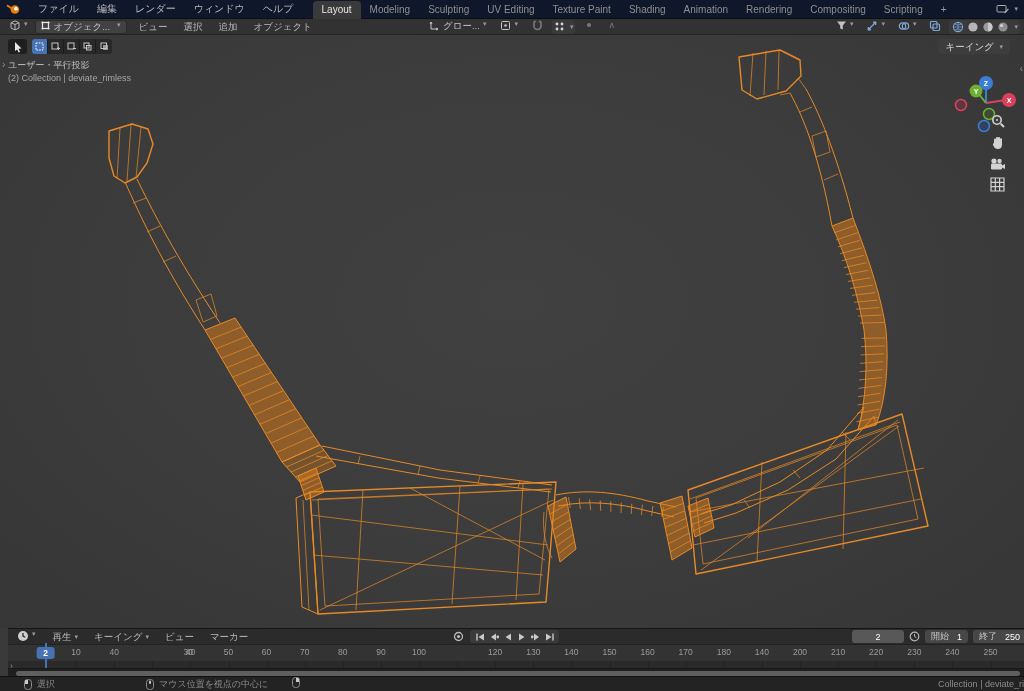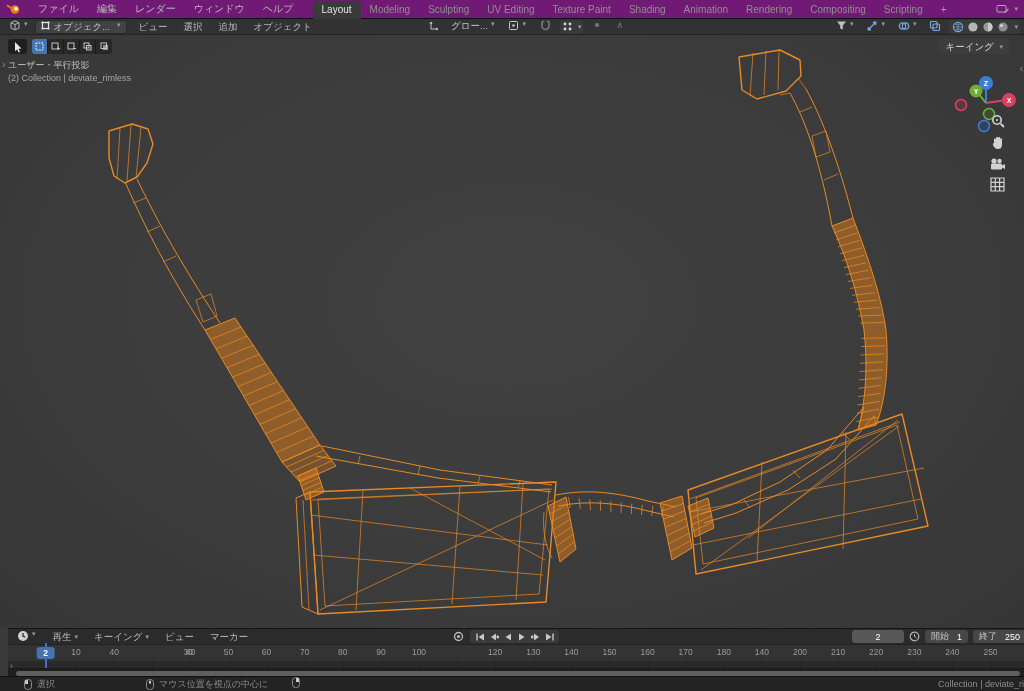--- a/index.html
+++ b/index.html
@@ -5,21 +5,21 @@
   :root{
     --accent:#4772b3; --wire:#e78a26; --wire-fill:#e07d15;
     --ax-x:#d9415f; --ax-y:#6fae33; --ax-z:#3b7fd4;
   }
   *{margin:0;padding:0;box-sizing:border-box;}
   html,body{background:#111;}
   body{font-family:"Liberation Sans","DejaVu Sans",sans-serif;}
   #root{position:relative;width:1024px;height:691px;overflow:hidden;background:#3a3a3a;user-select:none;}
 
   
-  #topbar{position:absolute;left:0;top:0;width:1024px;height:19px;background:#701a75;border-bottom:1px solid #0e0e0e;display:flex;align-items:center;color:#b4b4b4;font-size:10px;}
+  #topbar{position:absolute;left:0;top:0;width:1024px;height:19px;background:#0f172a;border-bottom:1px solid #0e0e0e;display:flex;align-items:center;color:#b4b4b4;font-size:10px;}
   #topbar .logo{margin:0 8px 0 6px;display:flex;align-items:center;}
   .mnu{padding:0 9px;line-height:18px;color:#b9b9b9;white-space:nowrap;}
   .tabs{display:flex;align-items:flex-end;height:19px;margin-left:10px;}
   .tab{padding:0 9px;line-height:18px;color:#8f8f8f;font-size:10px;white-space:nowrap;}
   .tab.active{background:#3a3a3a;color:#e3e3e3;border-radius:4px 4px 0 0;}
   .tab.plus{color:#9a9a9a;}
   #topbar .tb-right{margin-left:auto;margin-right:6px;display:flex;align-items:center;gap:2px;}
 
   .drop::after{content:"▾";font-size:7px;color:#9a9a9a;margin-left:3px;vertical-align:1px;}
 
@@ -151,21 +151,21 @@
       <span class="mnu">選択</span>
       <span class="mnu">追加</span>
       <span class="mnu">オブジェクト</span>
     </span>
 
     <span class="center">
       <span class="hbtn drop">
         <svg class="ic" width="11" height="11" viewBox="0 0 11 11">
             <path d="M2,9 L2,2 M2,9 L9,9 M2,2 L1,4 M2,2 L3,4 M9,9 L7,8 M9,9 L7,10" fill="none" stroke="#c4c4c4"></path>
           </svg>
-        <span style="margin-left:11px">グロー...</span>
+        <span style="margin-left:3px">グロー...</span>
       </span>
       <span class="hbtn drop">
         <svg class="ic" width="11" height="11" viewBox="0 0 11 11">
             <rect x="1.5" y="1.5" width="8" height="8" rx="1" fill="none" stroke="#c4c4c4"></rect>
             <circle cx="5.5" cy="5.5" r="1.3" fill="#c4c4c4"></circle>
           </svg>
       </span>
       <span class="hbtn dim">
         <svg class="ic" width="11" height="11" viewBox="0 0 11 11">
             <path d="M2,1.5 L2,6 A3.5,3.5 0 0 0 9,6 L9,1.5 M2,1.5 L4.2,1.5 M9,1.5 L6.8,1.5" fill="none" stroke="#cfcfcf" stroke-width="1.6"></path>

